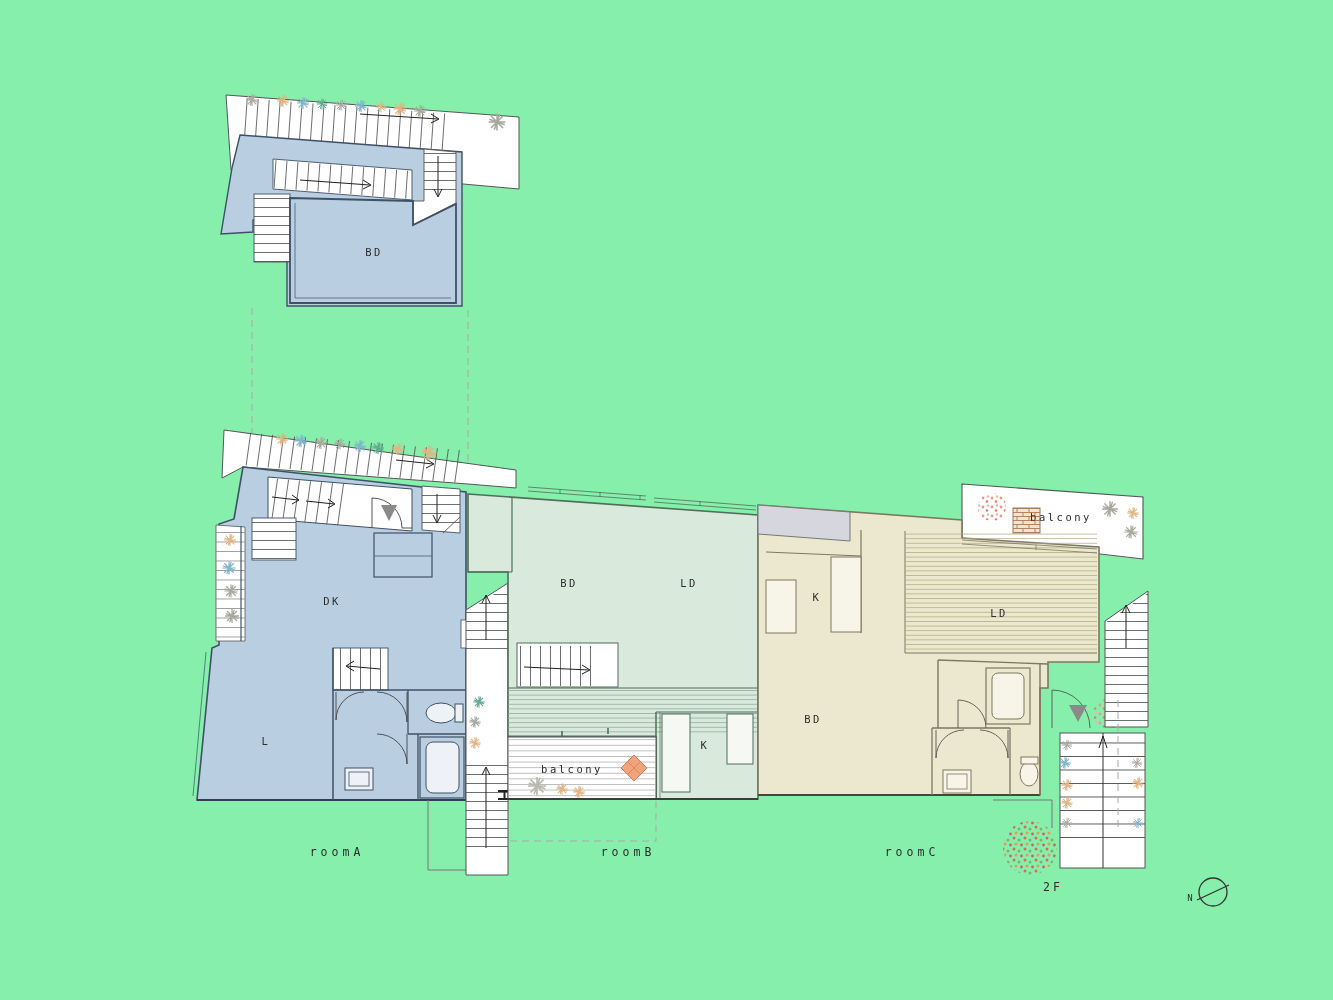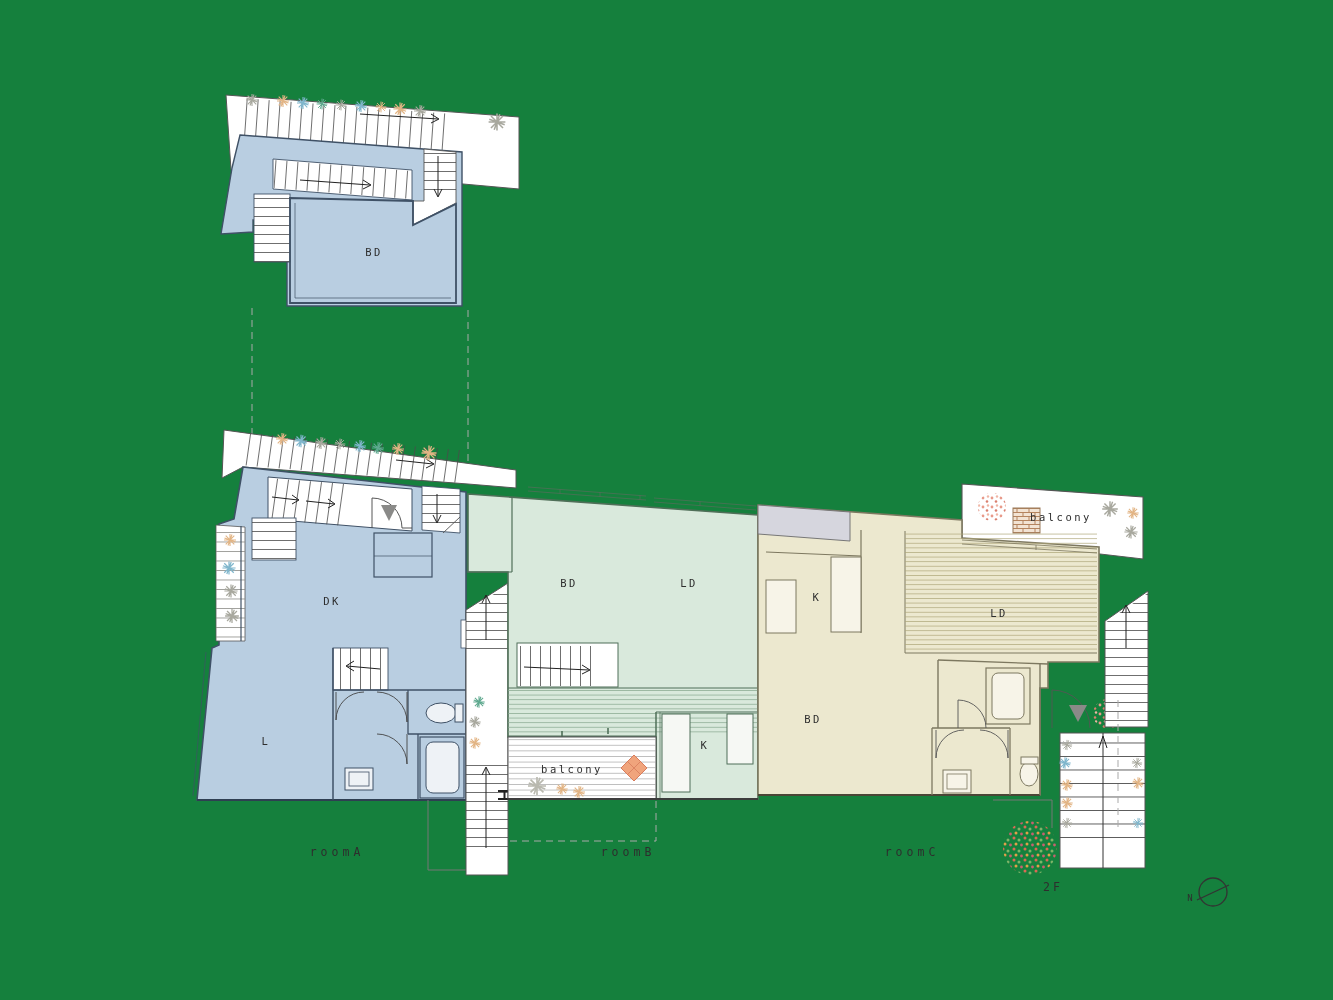--- a/index.html
+++ b/index.html
@@ -1,16 +1,16 @@
 <!DOCTYPE html>
 <html><head>
 <meta charset="utf-8">
 <style>
   html,body{margin:0;padding:0;background:#ffffff;}
-  #stage{position:relative;width:1333px;height:1000px;background:#15803d;overflow:hidden;}
+  #stage{position:relative;width:1333px;height:1000px;background:#86efac;overflow:hidden;}
   svg{position:absolute;left:0;top:0;}
   text{font-family:"DejaVu Sans Mono","Liberation Mono",monospace;fill:#2e2e2e;}
   .rm{font-size:10.5px;letter-spacing:2.5px;}
   .unit{font-size:11.5px;letter-spacing:4px;}
   .cap{font-size:11.5px;letter-spacing:3px;}
   .north{font-size:9px;letter-spacing:0;}
 </style>
 </head>
 <body>
 

